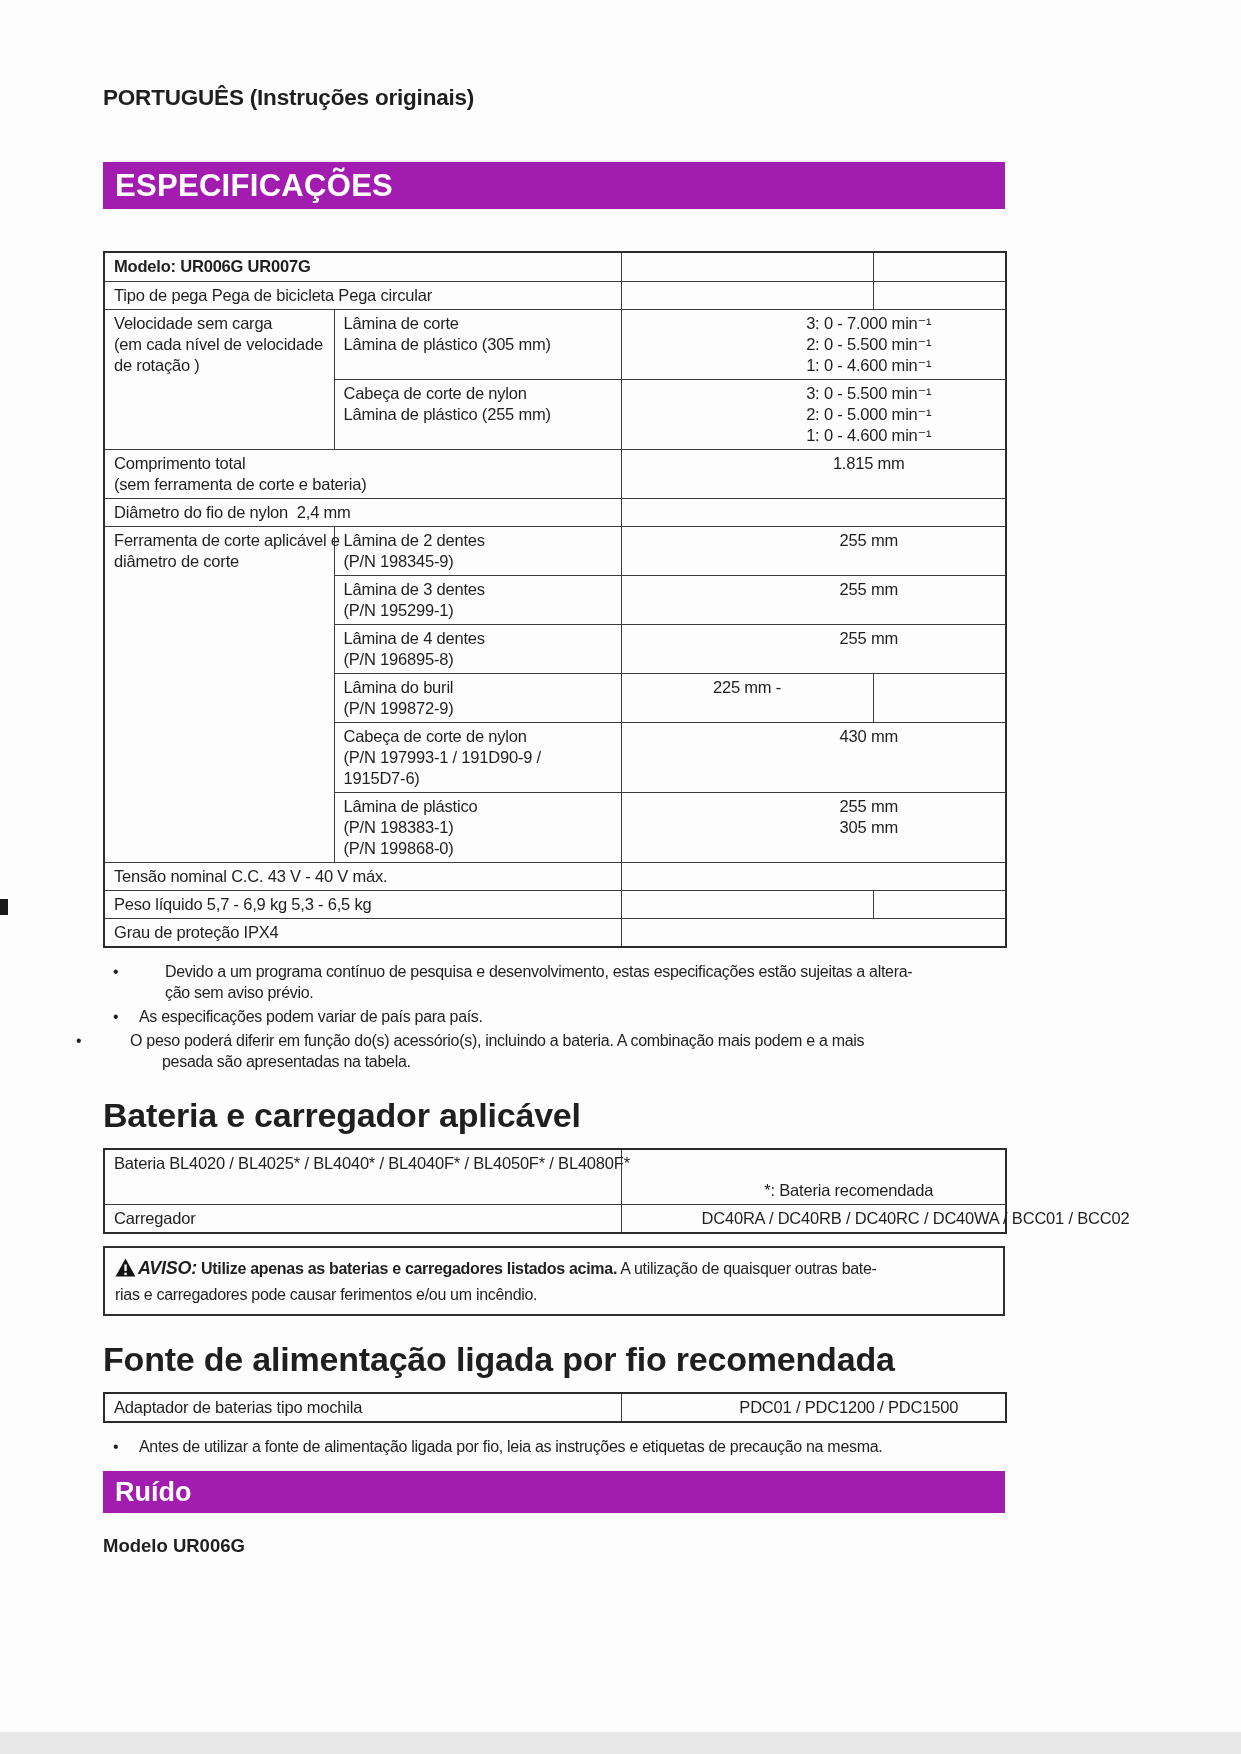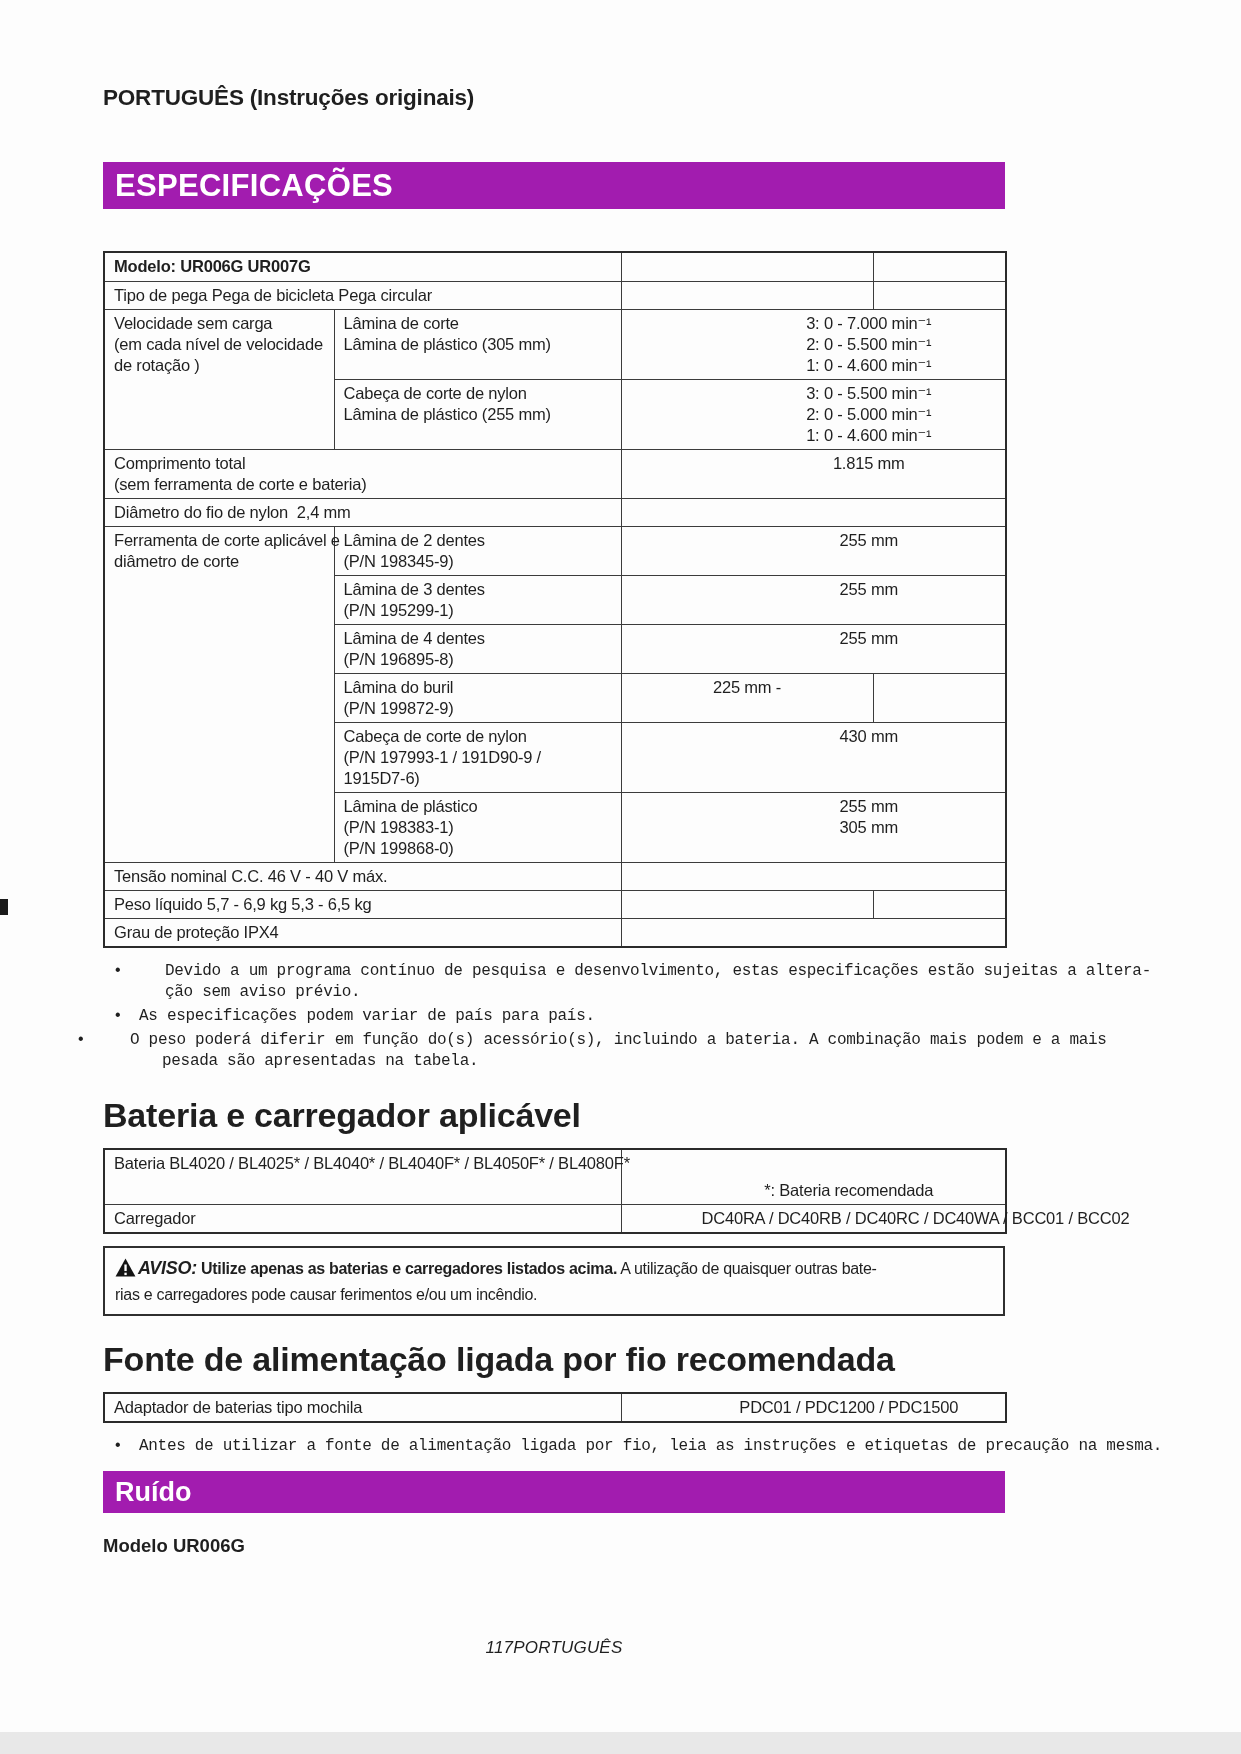--- a/index.html
+++ b/index.html
@@ -36,21 +36,21 @@
   .vm{padding-left:120px;}      
   .vm2{padding-left:80px;}      
   .r28 td{height:22px;}
   .r26 td{height:20px;}
   .r48 td{height:42px;}
   .r69 td{height:63px;}
   .batrow td{height:48px;}
   .bottom{vertical-align:bottom;}
   .two-col{margin-top:13px;}
 
-  .notes{margin-top:13px;font-family:Liberation Mono, monospace;}
+  .notes{margin-top:13px;}
   .note{position:relative;font-size:16px;line-height:21px;letter-spacing:-0.3px;margin-bottom:3px;}
   .note::before{content:"\2022";position:absolute;left:10px;top:0;}
   .note-text{display:block;white-space:pre;}
   .n-a{padding-left:62px;}
   .n-b{padding-left:36px;}
   .n-c{padding-left:59px;text-indent:-32px;}
   .n-c::before{left:5px;}
   .n-d{padding-left:60px;text-indent:-30px;}
   .n-e{padding-left:62px;text-indent:-26px;}
 
@@ -161,21 +161,21 @@
           <td colspan="2" class="val vm">430 mm</td>
         </tr>
         <tr class="r69">
           <td>Lâmina de plástico
 (P/N 198383-1)
 (P/N 199868-0)</td>
           <td colspan="2" class="val vm">255 mm
 305 mm</td>
         </tr>
         <tr class="r26">
-          <td colspan="2">Tensão nominal C.C. 46 V - 40 V máx.</td>
+          <td colspan="2">Tensão nominal C.C. 43 V - 40 V máx.</td>
           <td colspan="2"></td>
         </tr>
         <tr class="r26">
           <td colspan="2">Peso líquido 5,7 - 6,9 kg 5,3 - 6,5 kg</td>
           <td></td>
           <td></td>
         </tr>
         <tr class="r26">
           <td colspan="2">Grau de proteção IPX4</td>
           <td colspan="2"></td>
@@ -250,14 +250,13 @@
     </div>
 
     <div class="banner banner-md">
       <span>Ruído</span>
     </div>
 
     <div class="model-label">Modelo UR006G</div>
 
   </div>
 
-  <div class="footer">117PORTUGUÊS</div>
 </div>
 
 </body></html>

